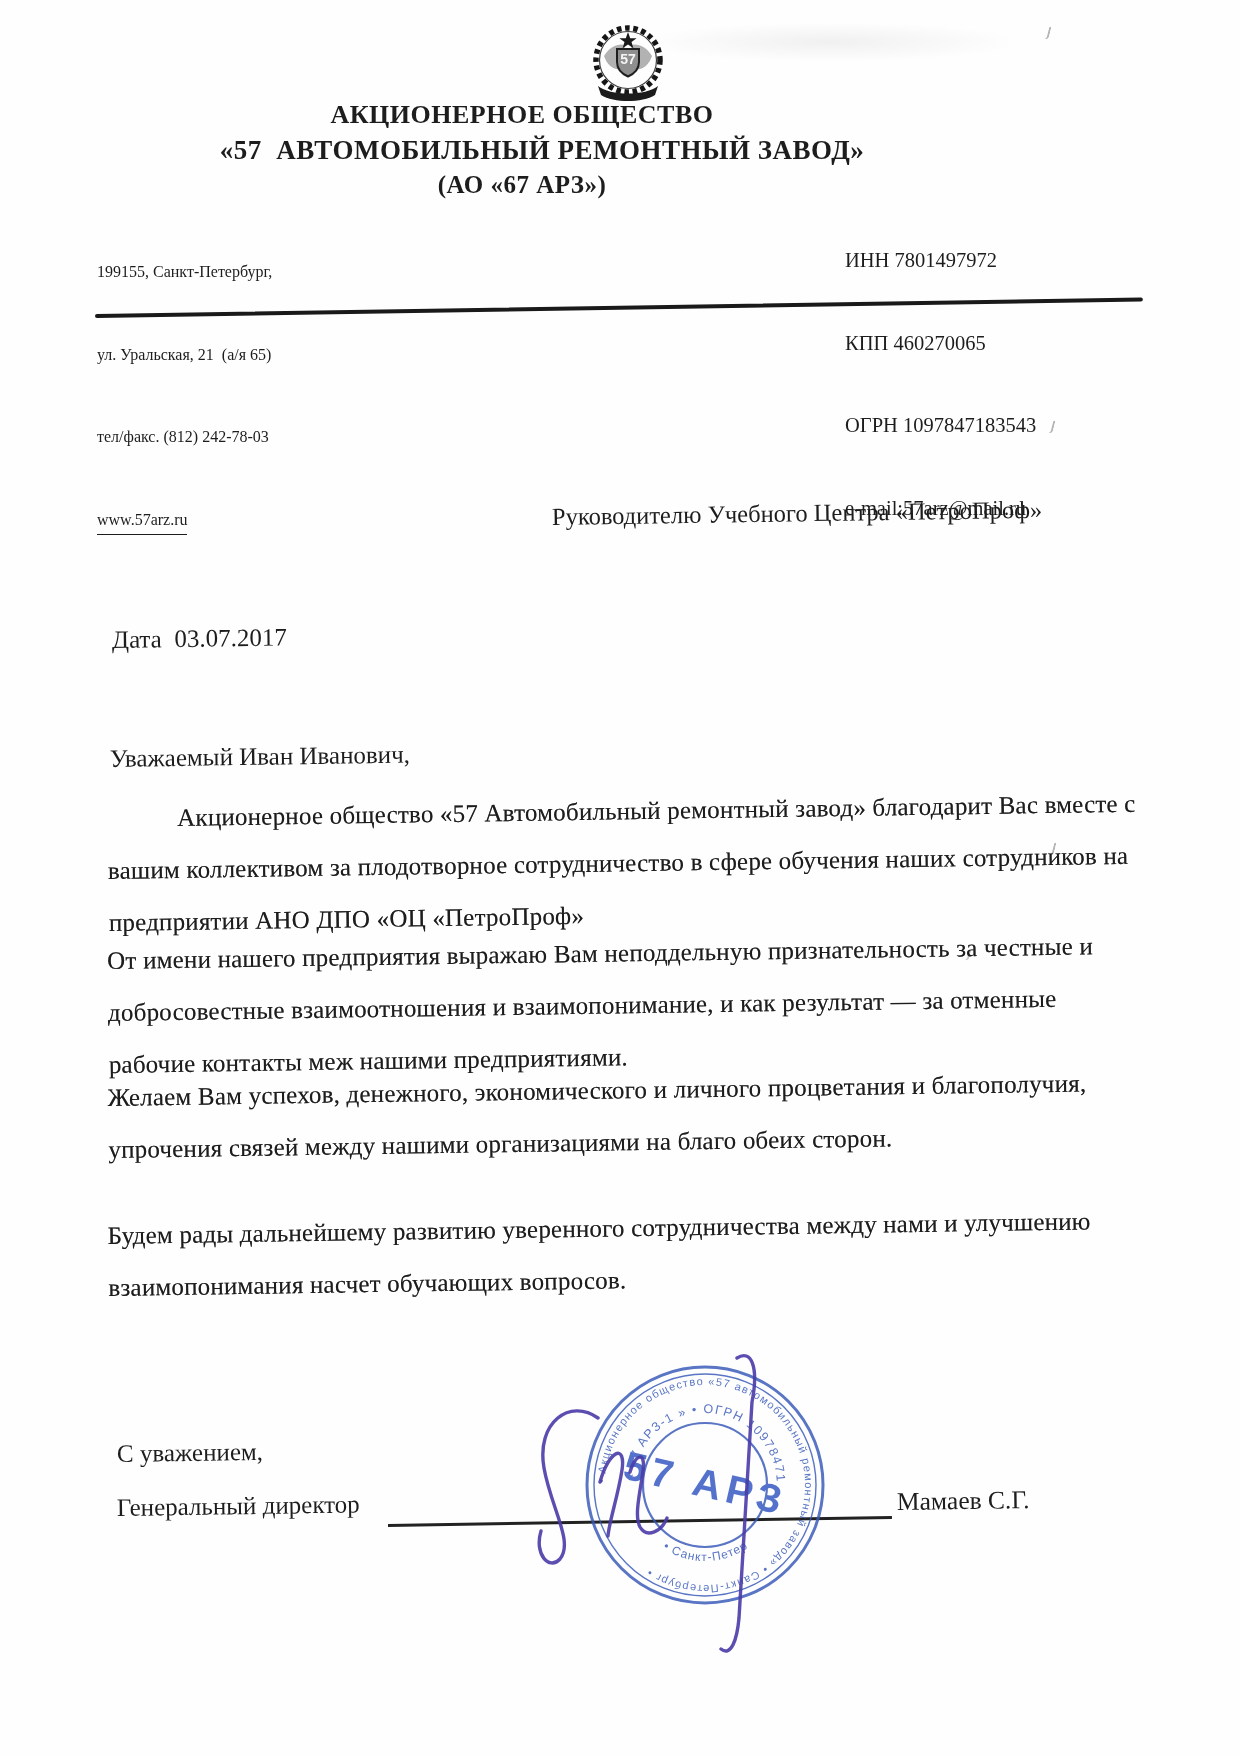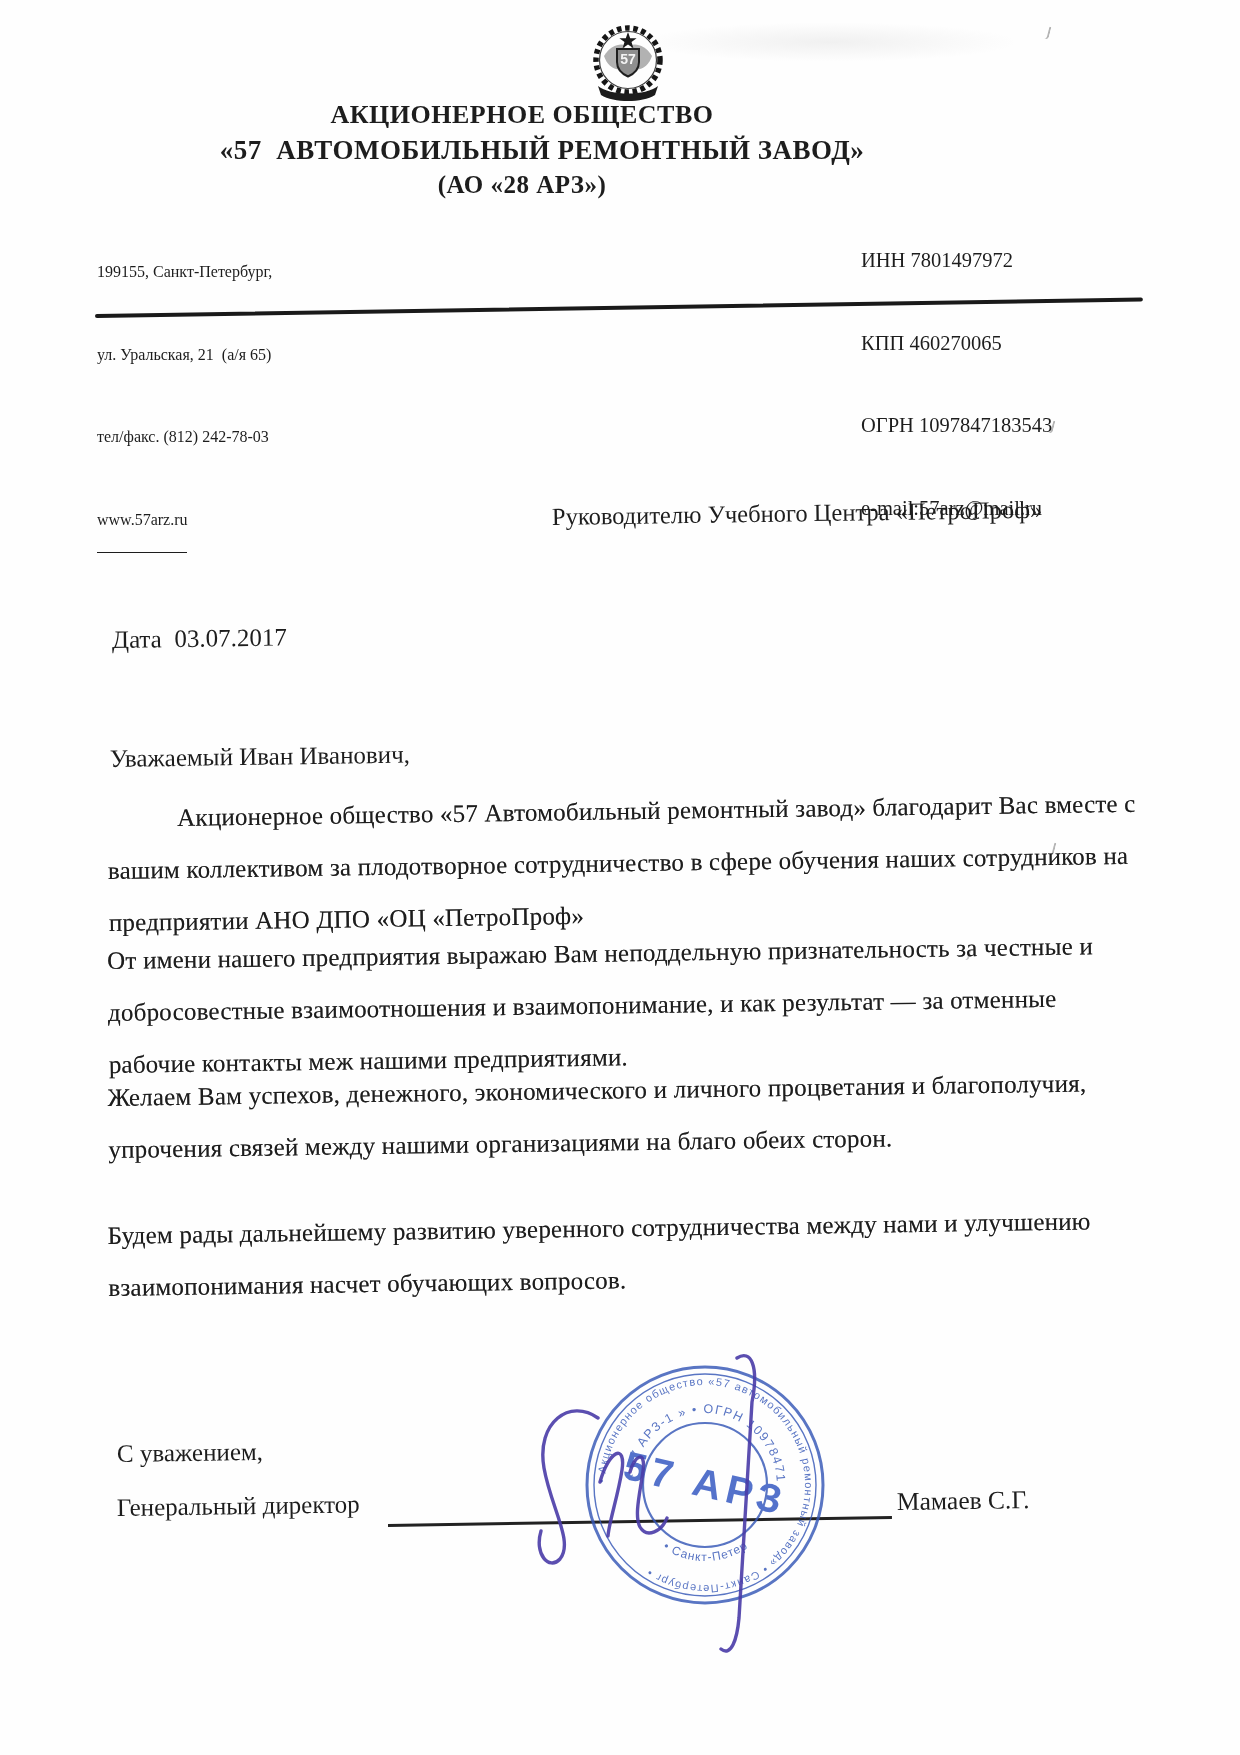--- a/index.html
+++ b/index.html
@@ -13,22 +13,22 @@
   .tilt{transform:rotate(-0.85deg);transform-origin:0 50%;}
 
   
   .logo-wrap{left:588px;top:22px;width:80px;height:86px;}
   .org-line{left:0;width:1044px;text-align:center;font-weight:700;letter-spacing:.5px;white-space:pre-wrap;}
   .org1{top:100px;font-size:26px;}
   .org2{top:135px;font-size:27px;padding-left:20px;}
   .org3{top:171px;font-size:25px;}
 
   .addr-block{left:97px;top:203px;font-size:16px;line-height:27.5px;white-space:pre-wrap;}
-  .website{display:inline-block;border-bottom:1.5px solid #1d1d1d;padding-bottom:19px;}
-  .req-block{left:845px;top:192px;font-size:20.5px;line-height:27.5px;white-space:pre-wrap;margin-left:16px;}
+  .website{display:inline-block;border-bottom:1.5px solid #1d1d1d;padding-bottom:1px;}
+  .req-block{left:845px;top:192px;font-size:20.5px;line-height:27.5px;white-space:pre-wrap;}
 
   .rule{left:95px;top:314px;width:1048px;height:3.6px;background:#1a1a1a;
         transform:rotate(-0.9deg);transform-origin:0 50%;border-radius:2px;}
 
   
   .addressee{left:552px;top:503px;font-size:24.5px;white-space:pre-wrap;}
   .date-line{left:112px;top:626px;font-size:25px;white-space:pre-wrap;}
   .salutation{left:110px;top:745px;font-size:25px;white-space:pre-wrap;}
 
   .para{left:108px;width:1034px;font-size:25px;line-height:52px;letter-spacing:.2px;
@@ -75,21 +75,21 @@
       <path d="M0,-28 L2.2,-21.8 L8.6,-21.7 L3.5,-17.9 L5.4,-11.8 L0,-15.5 L-5.4,-11.8 L-3.5,-17.9 L-8.6,-21.7 L-2.2,-21.8 Z" fill="#1a1a1a"></path>
       <path d="M-11,-11 h22 v13 c0,8 -6.5,12.5 -11,14.5 c-4.5,-2 -11,-6.5 -11,-14.5 Z" fill="#8f8f8f" stroke="#1f1f1f" stroke-width="2"></path>
       <text x="0" y="3.5" text-anchor="middle" font-size="14" font-weight="bold" fill="#f4f4f4">57</text>
     </g>
     <path d="M10,64 C22,74 58,74 70,64 L67,73 C54,81 26,81 13,73 Z" fill="#1c1c1c"></path>
   </svg>
 </div>
 
 <div class="abs org-line org1">АКЦИОНЕРНОЕ ОБЩЕСТВО</div>
 <div class="abs org-line org2">«57  АВТОМОБИЛЬНЫЙ РЕМОНТНЫЙ ЗАВОД»</div>
-<div class="abs org-line org3">(АО «28 АРЗ»)</div>
+<div class="abs org-line org3">(АО «67 АРЗ»)</div>
 
 <div class="abs addr-block">
   <div>199155, Санкт-Петербург,</div>
   <div>ул. Уральская, 21  (а/я 65)</div>
   <div>тел/факс. (812) 242-78-03</div>
   <div><span class="website">www.57arz.ru</span></div>
 </div>
 
 <div class="abs req-block">
   <div>ИНН 7801497972</div>

